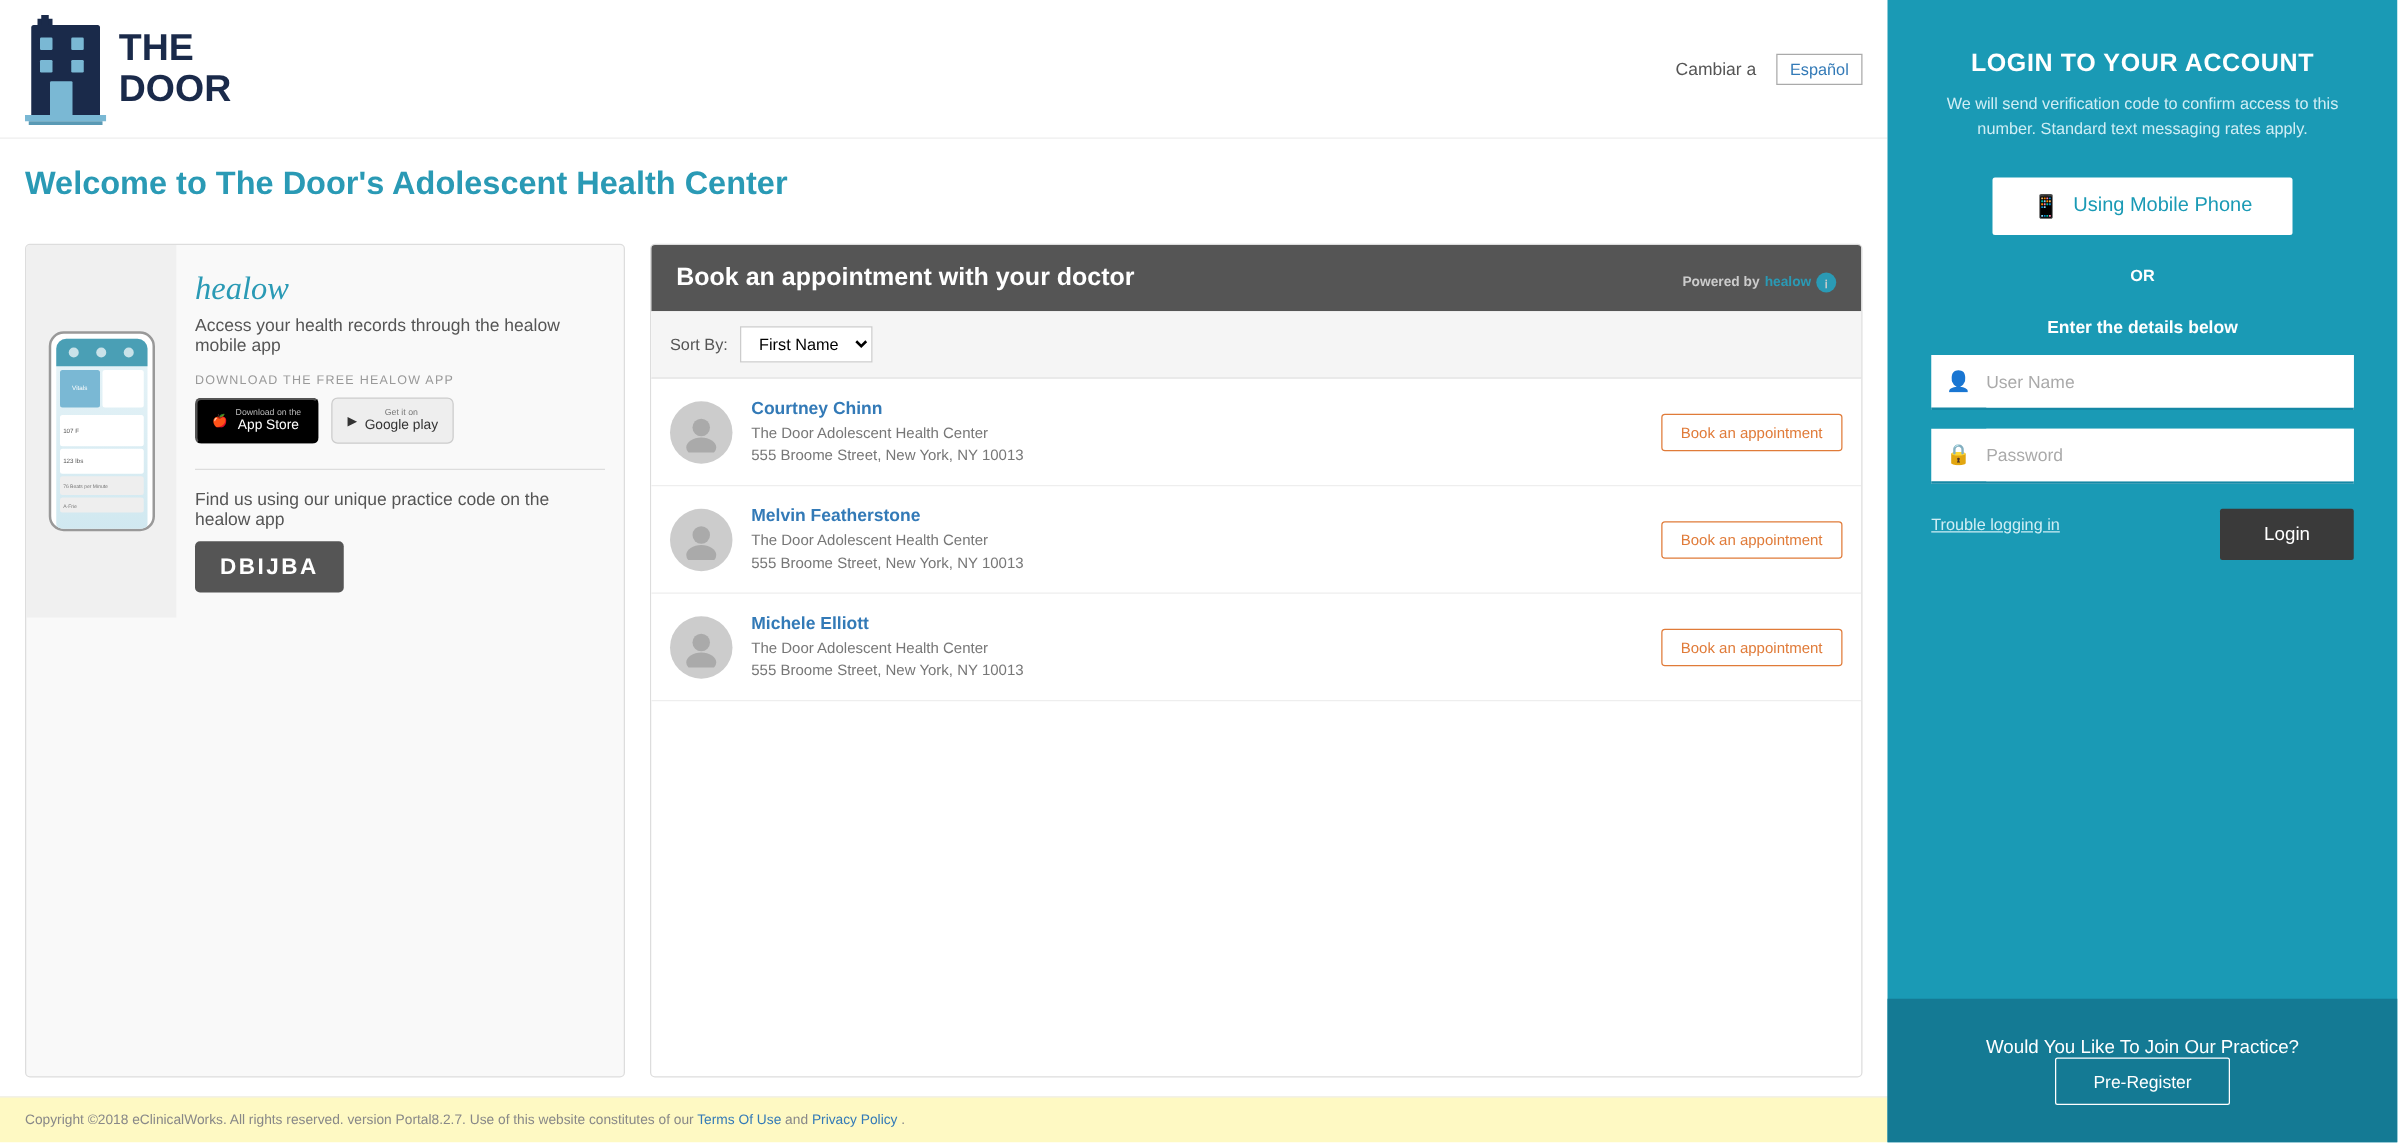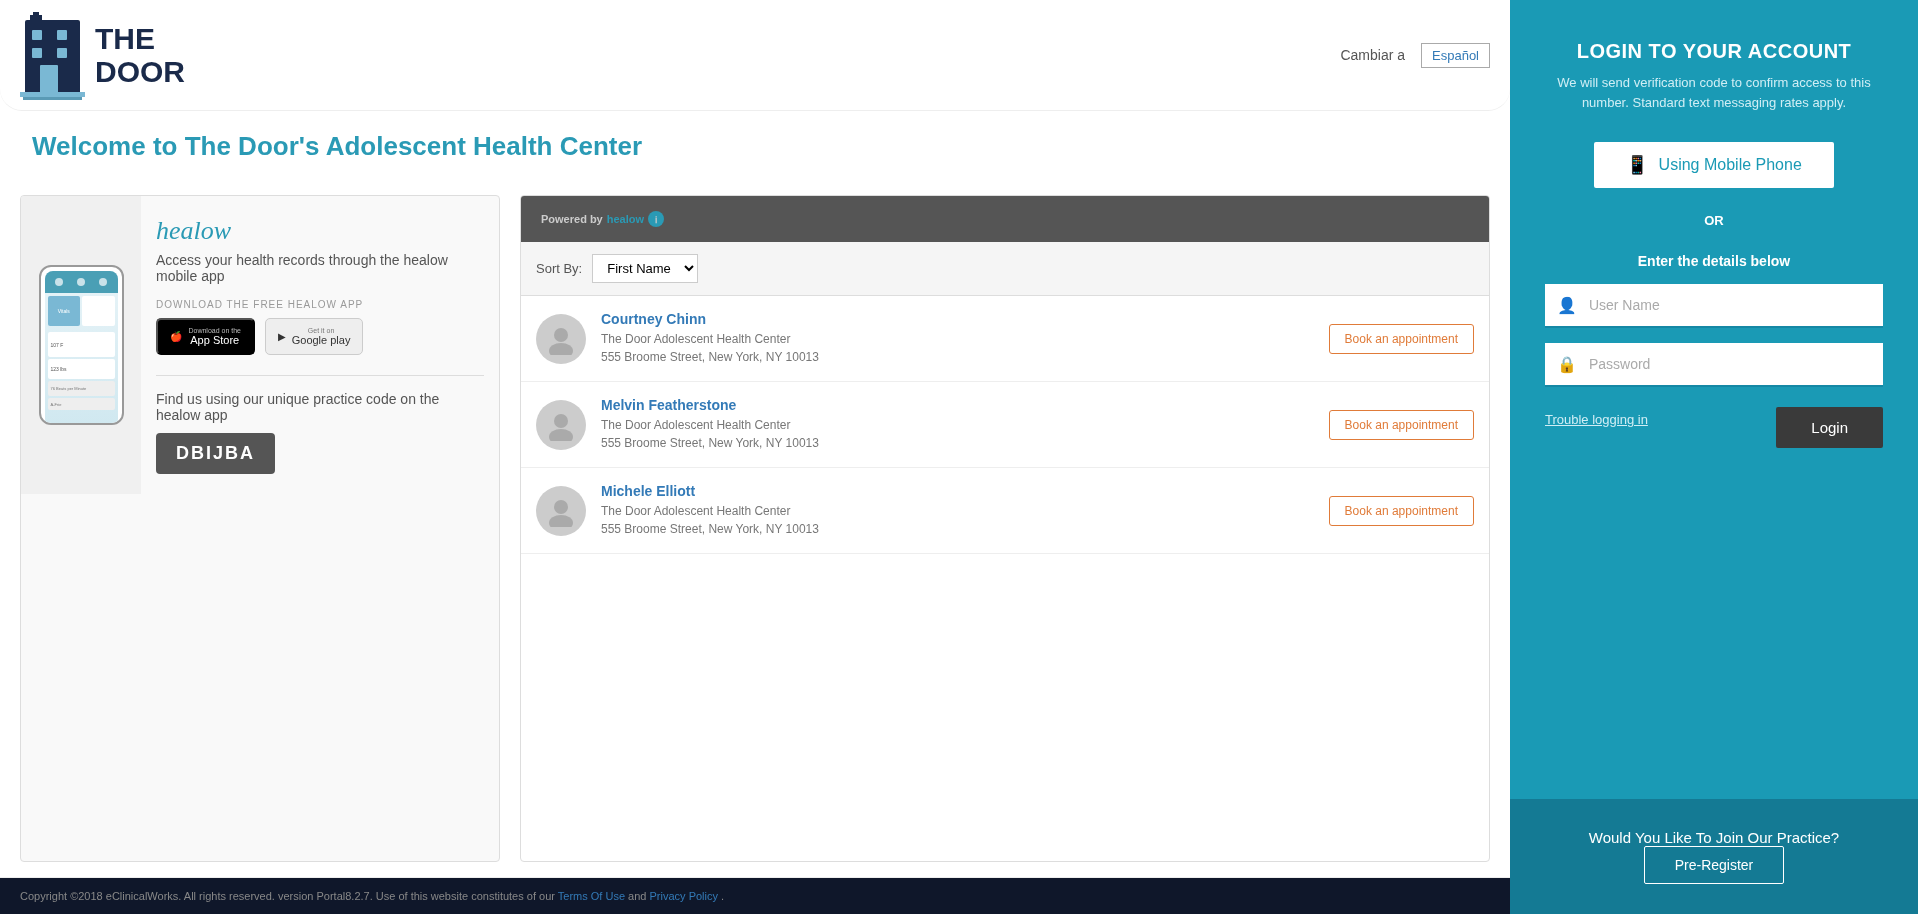--- a/index.html
+++ b/index.html
@@ -4,27 +4,27 @@
   <style>
     * { box-sizing: border-box; margin: 0; padding: 0; }
     body { font-family: Arial, sans-serif; display: flex; flex-direction: column; min-height: 914px; background: #fff; }
     
     .main-wrapper { display: flex; flex: 1; }
     
     
     .left-panel { flex: 1; display: flex; flex-direction: column; }
     
     
-    .header { display: flex; align-items: center; justify-content: space-between; padding: 10px 20px; border-bottom: 1px solid #eee; border-radius: 22px; }
+    .header { display: flex; align-items: center; justify-content: space-between; padding: 10px 20px; border-bottom: 1px solid #eee; }
     .logo-area { display: flex; align-items: center; gap: 10px; }
     .lang-switcher { display: flex; align-items: center; gap: 16px; font-size: 14px; color: #555; }
     .lang-btn { border: 1px solid #aaa; padding: 4px 10px; font-size: 13px; color: #337ab7; background: #fff; cursor: pointer; }
     
     
-    .welcome-section { padding: 20px 32px 10px; }
+    .welcome-section { padding: 20px 20px 10px; }
     .welcome-title { font-size: 26px; color: #2a9ab5; font-weight: bold; margin-bottom: 8px; }
     .welcome-desc { font-size: 13px; color: #555; line-height: 1.5; }
     
     
     .content-area { display: flex; padding: 15px 20px; gap: 20px; flex: 1; }
     
     
     .healow-card { flex: 0 0 480px; border: 1px solid #ddd; border-radius: 4px; background: #f9f9f9; overflow: hidden; }
     .healow-card-inner { display: flex; }
     .healow-phone-img { width: 120px; background: #f0f0f0; display: flex; align-items: center; justify-content: center; padding: 20px 10px; }
@@ -56,21 +56,21 @@
     .appt-sort-select { border: 1px solid #ccc; padding: 5px 10px; font-size: 13px; background: #fff; cursor: pointer; }
     .doctor-list { background: #fff; }
     .doctor-item { display: flex; align-items: center; padding: 15px; border-bottom: 1px solid #eee; gap: 15px; }
     .doctor-avatar { width: 50px; height: 50px; background: #ccc; border-radius: 50%; display: flex; align-items: center; justify-content: center; color: #888; font-size: 22px; flex-shrink: 0; }
     .doctor-info { flex: 1; }
     .doctor-name { font-size: 14px; color: #337ab7; font-weight: bold; margin-bottom: 3px; }
     .doctor-location { font-size: 12px; color: #777; line-height: 1.5; }
     .book-btn { border: 1px solid #e07b39; color: #e07b39; background: #fff; padding: 7px 15px; font-size: 12px; cursor: pointer; border-radius: 3px; white-space: nowrap; }
     
     
-    .footer { padding: 12px 20px; font-size: 11px; color: #888; border-top: 1px solid #eee; background: #0f172a; }
+    .footer { padding: 12px 20px; font-size: 11px; color: #888; border-top: 1px solid #eee; background: #fef9c3; }
     .footer a { color: #337ab7; text-decoration: none; }
     
     
     .right-panel { width: 408px; flex-shrink: 0; background: #1a9ab5; display: flex; flex-direction: column; }
     .login-section { flex: 1; padding: 40px 35px; display: flex; flex-direction: column; align-items: center; }
     .login-title { color: #fff; font-size: 20px; font-weight: bold; text-align: center; margin-bottom: 10px; letter-spacing: 0.5px; }
     .login-subtitle { color: #d0eef5; font-size: 13px; text-align: center; margin-bottom: 30px; line-height: 1.5; }
     .mobile-phone-btn { background: #fff; color: #1a9ab5; border: none; padding: 12px 30px; font-size: 16px; cursor: pointer; display: flex; align-items: center; gap: 10px; border-radius: 2px; margin-bottom: 25px; min-width: 240px; justify-content: center; }
     .mobile-icon { font-size: 18px; }
     .or-divider { color: #fff; font-size: 13px; font-weight: bold; margin-bottom: 25px; }
@@ -181,20 +181,21 @@
               <div class="practice-label">Find us using our unique practice code on the healow app</div>
               <div class="practice-code">DBIJBA</div>
             </div>
           </div>
         </div>
       </div>
 
       <div class="appt-card">
         <div class="appt-header">
           <div class="appt-header-row">
+            <span>Book an appointment with your doctor</span>
             <span class="appt-header-powered">
               <span>Powered by</span>
               <span style="color:#2a9ab5;font-weight:bold;"> healow</span>
               <span style="background:#2a9ab5;border-radius:50%;width:16px;height:16px;display:inline-flex;align-items:center;justify-content:center;font-size:9px;">ℹ</span>
             </span>
           </div>
         </div>
         <div class="appt-sort">
           <span class="appt-sort-label">Sort By:</span>
           <select class="appt-sort-select">

